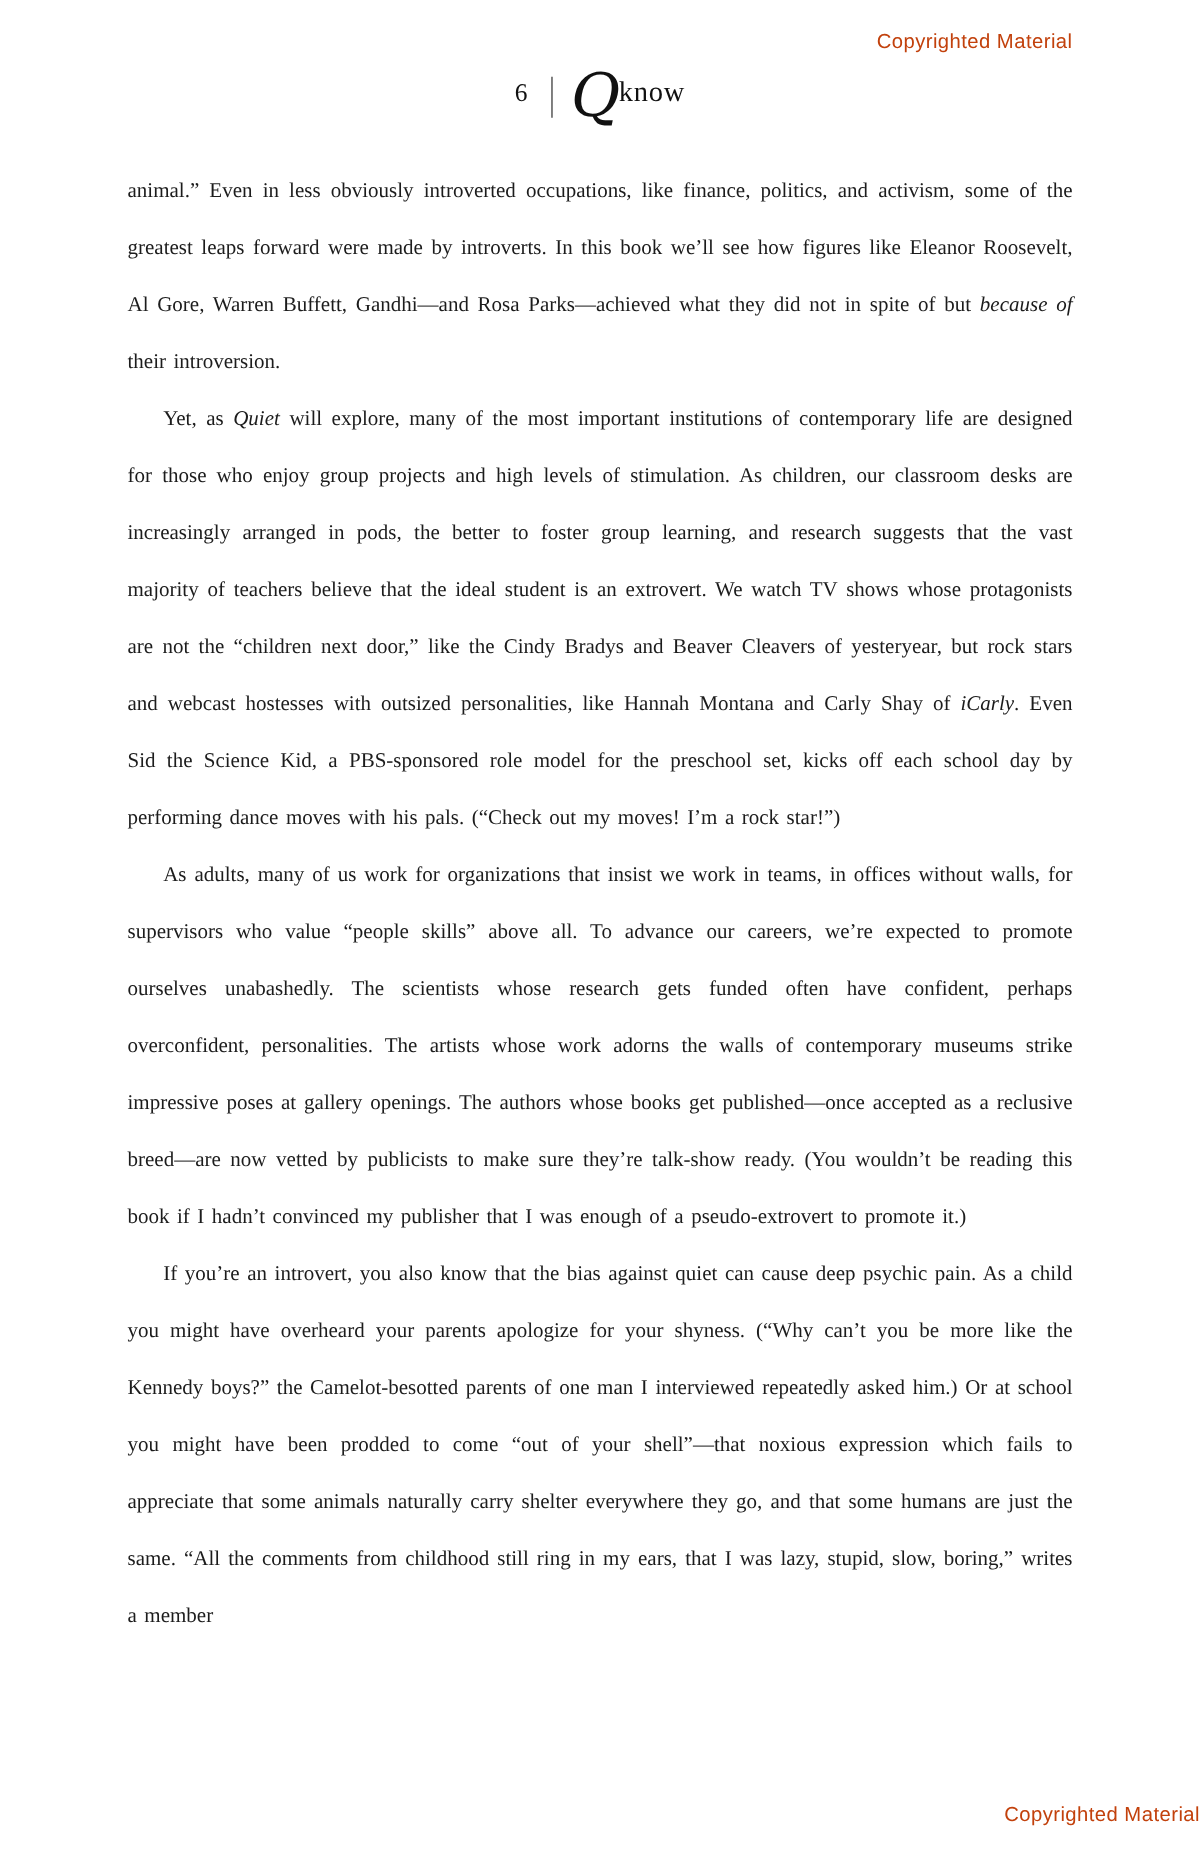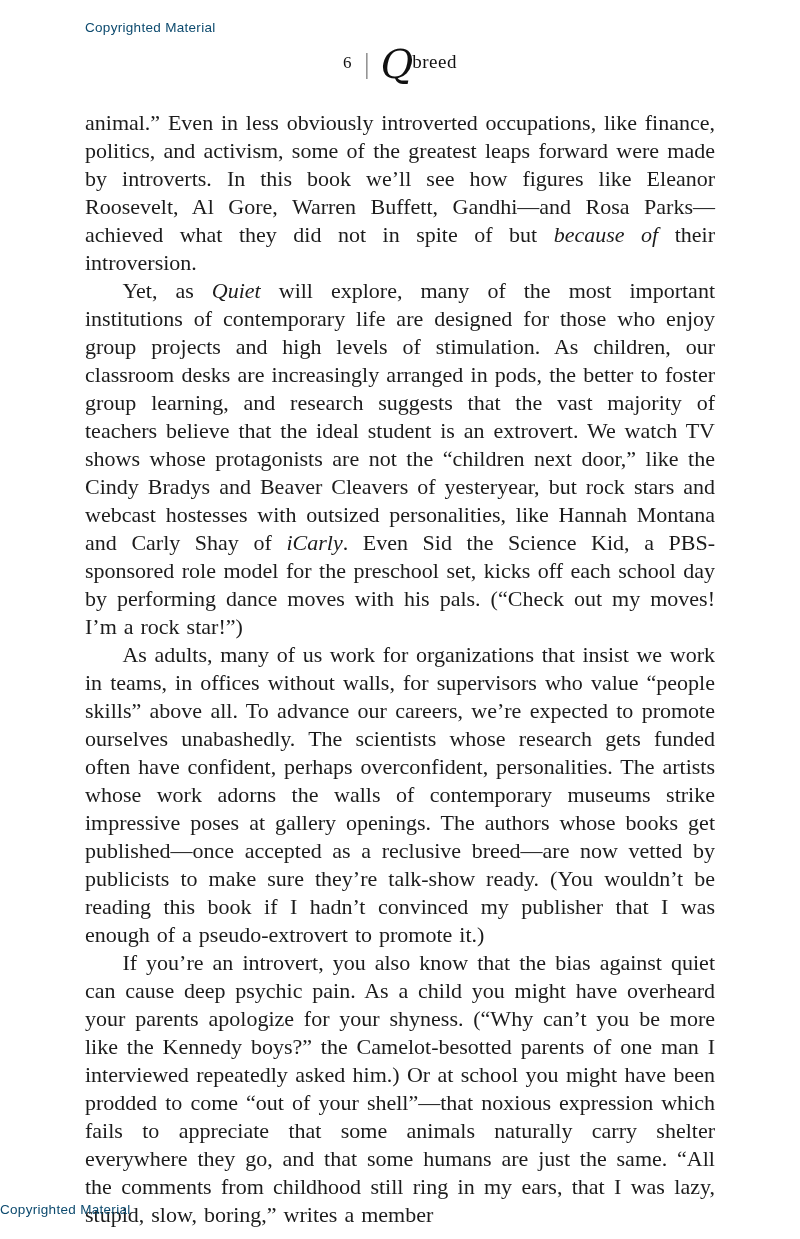--- a/index.html
+++ b/index.html
@@ -13,24 +13,24 @@
     height: 1239px;
     margin: 0 auto;
     background: #ffffff;
     box-sizing: border-box;
     padding: 20px 85px 0 85px;
     font-family: "Liberation Serif", "DejaVu Serif", serif;
     color: #1c1c1c;
     overflow: hidden;
   }
   .copyright {
-    text-align: left;
+    text-align: right;
     font-family: "Liberation Sans", "DejaVu Sans", sans-serif;
     font-size: 13.5px;
-    color: #0c4a6e;
+    color: #c2410c;
     letter-spacing: 0.3px;
   }
   .copyright.top {
     margin-bottom: 4px;
   }
   .copyright.bottom {
     position: absolute;
     left: 0;
     right: 0;
     bottom: 22px;
@@ -65,22 +65,22 @@
     vertical-align: -8px;
     letter-spacing: -1px;
   }
   .page-header .title-rest {
     font-size: 19px;
     letter-spacing: 0.5px;
     vertical-align: 2px;
   }
   .body-text {
     width: 630px;
-    font-size: 22px;
-    line-height: 28px;
+    font-size: 14px;
+    line-height: 38px;
     text-align: justify;
     word-spacing: 1.5px;
   }
   .body-text p.para {
     margin: 0;
     padding: 0;
   }
   .body-text p.para.indent {
     text-indent: 1.7em;
     font-family: Liberation Serif, serif;
@@ -90,21 +90,21 @@
   }
 </style>
 </head>
 <body>
 
 <div class="book-page">
 
   <div class="copyright top">Copyrighted Material</div>
 
   <div class="page-header">
-    <span class="page-num">6</span><span class="sep">|</span><span class="title"><span class="big-q">Q</span><span class="title-rest">breed</span></span>
+    <span class="page-num">6</span><span class="sep">|</span><span class="title"><span class="big-q">Q</span><span class="title-rest">know</span></span>
   </div>
 
   <div class="body-text">
       <p class="para"><span>animal.” Even in less obviously introverted occupations, like finance, politics, and activism, some of the greatest leaps forward were made by introverts. In this book we’ll see how figures like Eleanor Roosevelt, Al Gore, Warren Buffett, Gandhi—and Rosa Parks—achieved what they did not in spite of but </span><span class="it">because of</span><span> their introversion.</span></p>
       <p class="para indent"><span>Yet, as </span><span class="it">Quiet</span><span> will explore, many of the most important institutions of contemporary life are designed for those who enjoy group projects and high levels of stimulation. As children, our classroom desks are increasingly arranged in pods, the better to foster group learning, and research suggests that the vast majority of teachers believe that the ideal student is an extrovert. We watch TV shows whose protagonists are not the “children next door,” like the Cindy Bradys and Beaver Cleavers of yesteryear, but rock stars and webcast hostesses with outsized personalities, like Hannah Montana and Carly Shay of </span><span class="it">iCarly</span><span>. Even Sid the Science Kid, a PBS-sponsored role model for the preschool set, kicks off each school day by performing dance moves with his pals. (“Check out my moves! I’m a rock star!”)</span></p>
       <p class="para indent"><span>As adults, many of us work for organizations that insist we work in teams, in offices without walls, for supervisors who value “people skills” above all. To advance our careers, we’re expected to promote ourselves unabashedly. The scientists whose research gets funded often have confident, perhaps overconfident, personalities. The artists whose work adorns the walls of contemporary museums strike impressive poses at gallery openings. The authors whose books get published—once accepted as a reclusive breed—are now vetted by publicists to make sure they’re talk-show ready. (You wouldn’t be reading this book if I hadn’t convinced my publisher that I was enough of a pseudo-extrovert to promote it.)</span></p>
       <p class="para indent"><span>If you’re an introvert, you also know that the bias against quiet can cause deep psychic pain. As a child you might have overheard your parents apologize for your shyness. (“Why can’t you be more like the Kennedy boys?” the Camelot-besotted parents of one man I interviewed repeatedly asked him.) Or at school you might have been prodded to come “out of your shell”—that noxious expression which fails to appreciate that some animals naturally carry shelter everywhere they go, and that some humans are just the same. “All the comments from childhood still ring in my ears, that I was lazy, stupid, slow, boring,” writes a member</span></p>
     </div>
 
   <div class="copyright bottom">Copyrighted Material</div>

